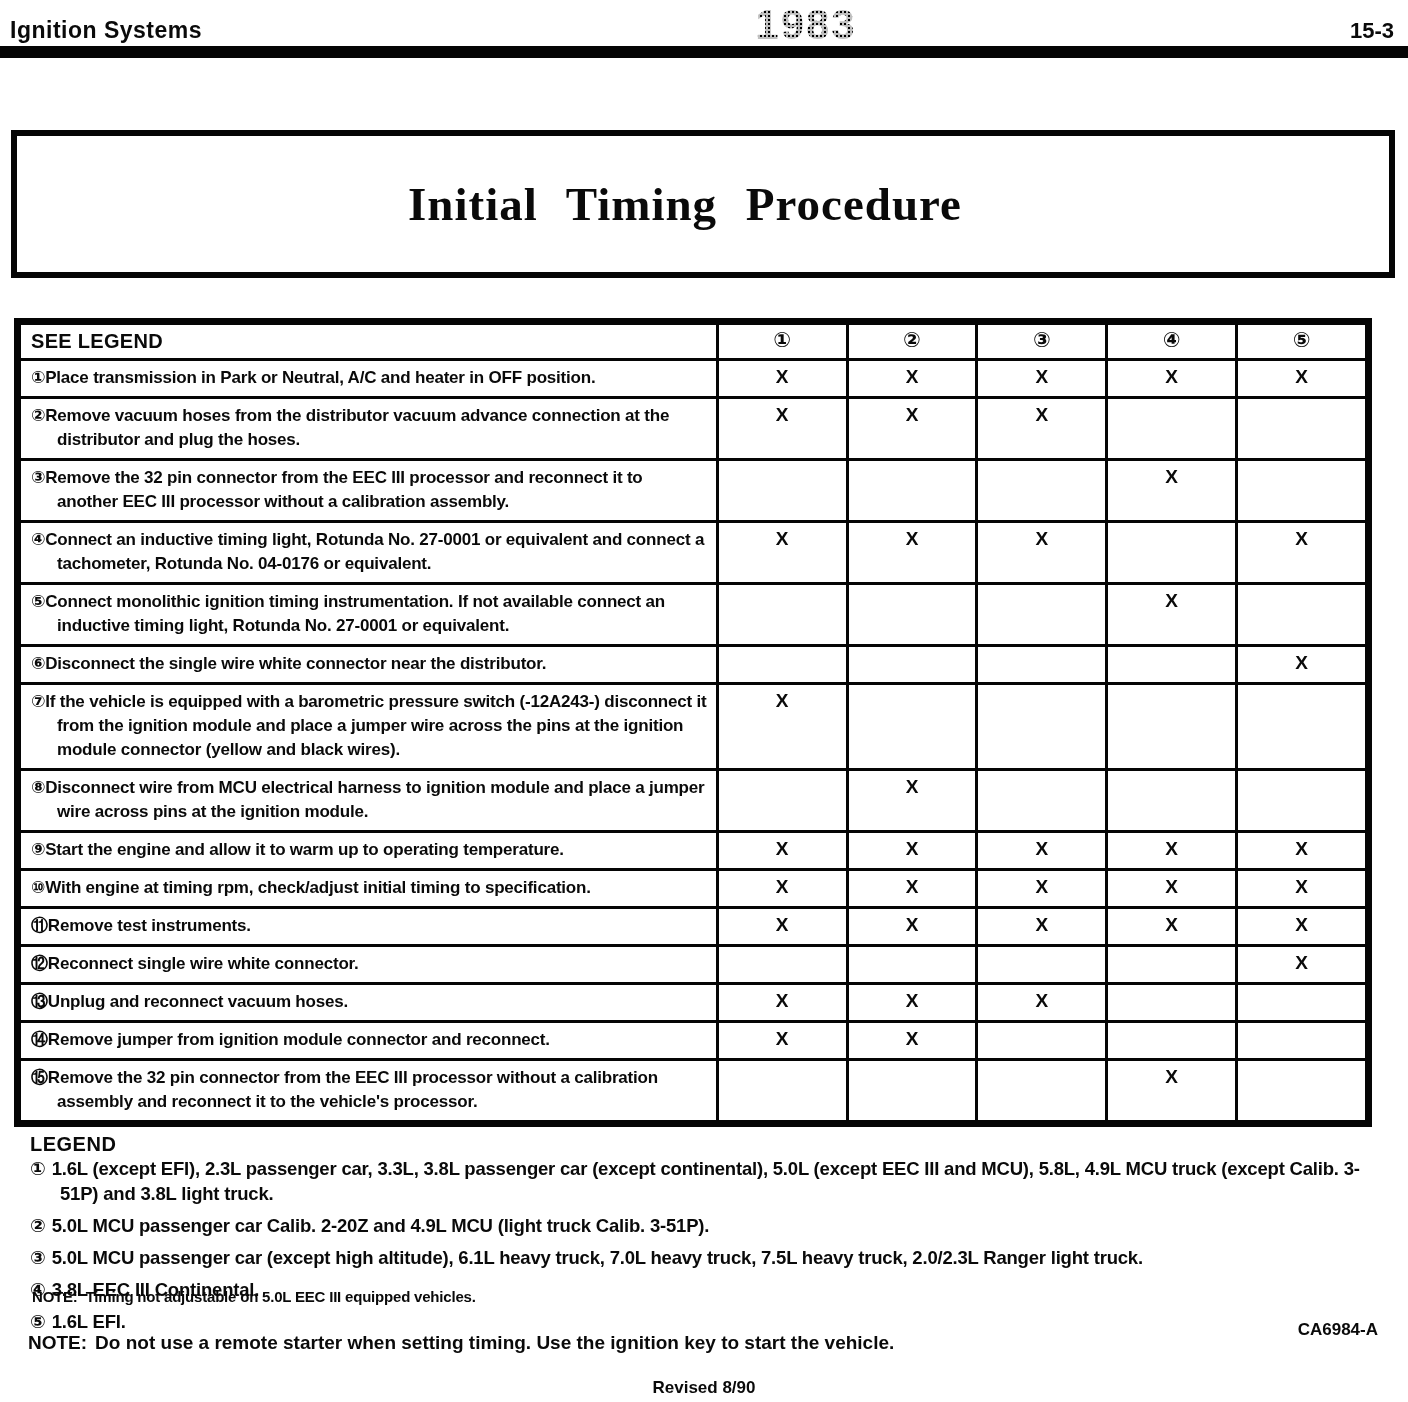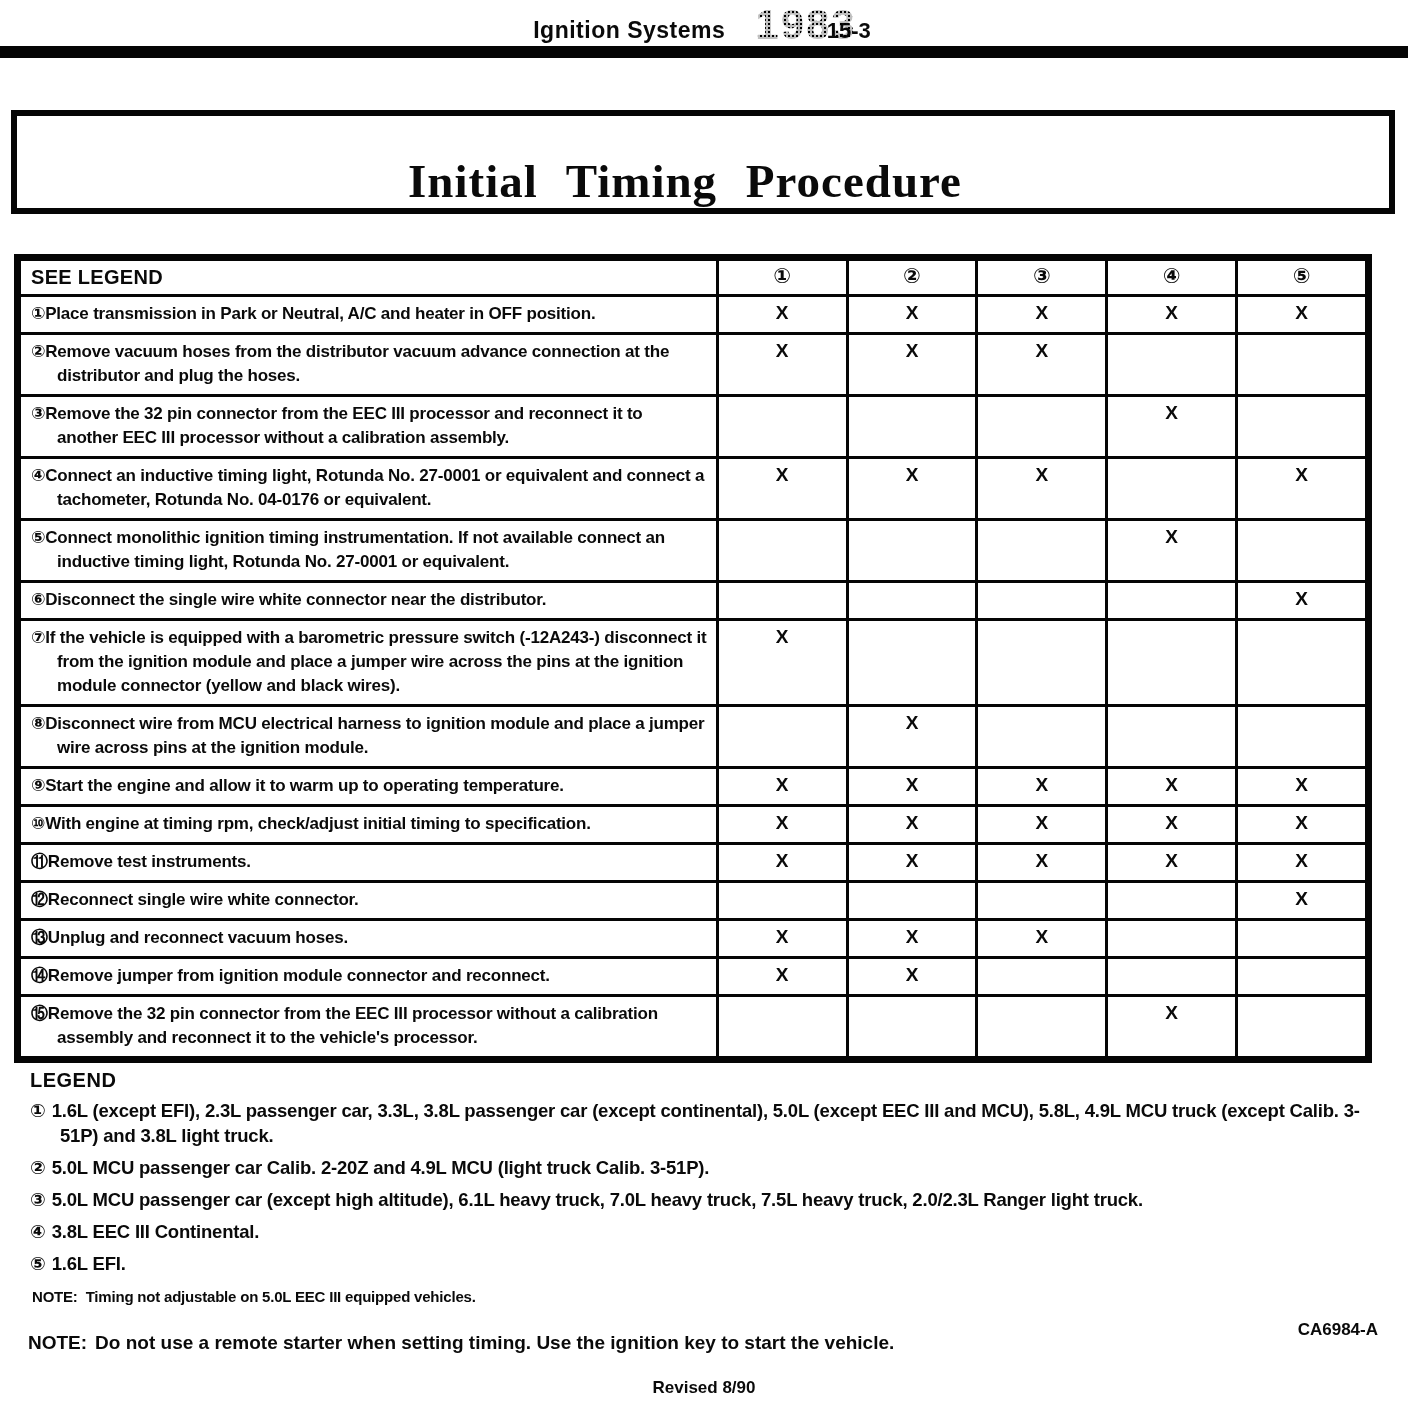--- a/index.html
+++ b/index.html
@@ -6,21 +6,21 @@
   html,body { width:1408px; height:1402px; background:#ffffff; overflow:hidden; }
   body {
     position:relative;
     font-family:"Liberation Sans", sans-serif;
     color:#0a0a0a;
     -webkit-font-smoothing:antialiased;
   }
 
   
   .pg-header {
-    display:flex; align-items:flex-end; justify-content:center;
+    display:flex; align-items:flex-end; justify-content:space-between;
     padding:8px 14px 0 10px; height:44px;
   }
   .hdr-left  { font-size:23px; font-weight:700; letter-spacing:0.5px; }
   .hdr-right { font-size:22px; font-weight:700; }
   .hdr-year {
     font-size:42px; font-weight:900; letter-spacing:2px;
     color:#3a3a3a; line-height:38px;
     transform:translateX(30px);
     margin-top:32px;
   }
@@ -30,24 +30,24 @@
       background-size:4px 4px;
       -webkit-background-clip:text;
       background-clip:text;
       color:transparent;
     }
   }
   .top-rule { height:12px; background:#050505; margin:2px 0 0 0; }
 
   
   .title-box {
-    margin:52px 13px 0 11px;
-    height:104px;
+    margin:72px 13px 0 11px;
+    height:148px;
     border:6px solid #050505;
-    display:flex; align-items:flex-end; justify-content:center;
+    display:flex; align-items:center; justify-content:center;
   }
   .title-text {
     font-family:"Liberation Serif", serif;
     font-size:47px; font-weight:700;
     letter-spacing:1px; word-spacing:16px;
     transform:translateX(-18px);
   }
 
   
   .proc-table-wrap { margin:40px 36px 0 14px; border:4px solid #050505; }
@@ -69,21 +69,21 @@
     letter-spacing:-0.2px;
   }
   span.circ { font-family:"DejaVu Sans", sans-serif; font-weight:700; }
   td.mark {
     text-align:center; font-size:19px; font-weight:700;
     padding-top:4px; line-height:24px;
   }
 
   
   .legend { margin:6px 36px 0 30px; }
-  .legend-heading { font-size:20px; font-weight:800; letter-spacing:0.5px; margin-bottom:6px; }
+  .legend-heading { font-size:20px; font-weight:800; letter-spacing:0.5px; margin-bottom:0; }
   .legend-item {
     font-size:18.5px; font-weight:700; line-height:25px;
     padding-left:30px; text-indent:-30px;
     margin-bottom:7px; letter-spacing:-0.2px;
   }
 
   
   .note-1 {
     position:absolute; left:32px; top:1288px;
     font-size:15px; font-weight:700; letter-spacing:-0.2px;

